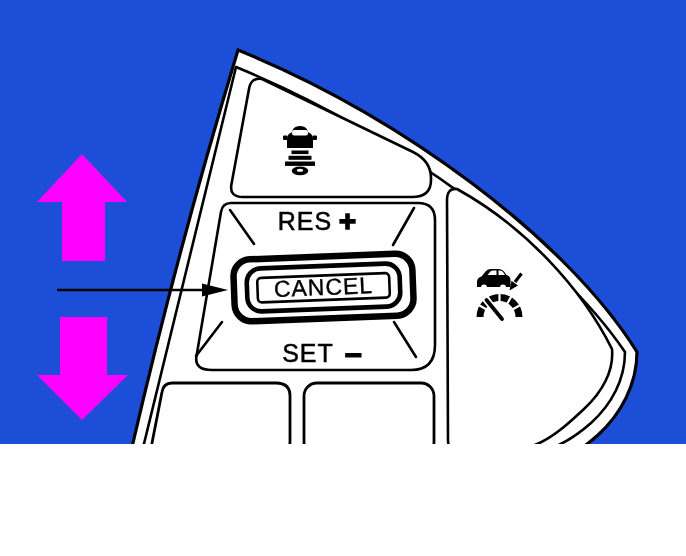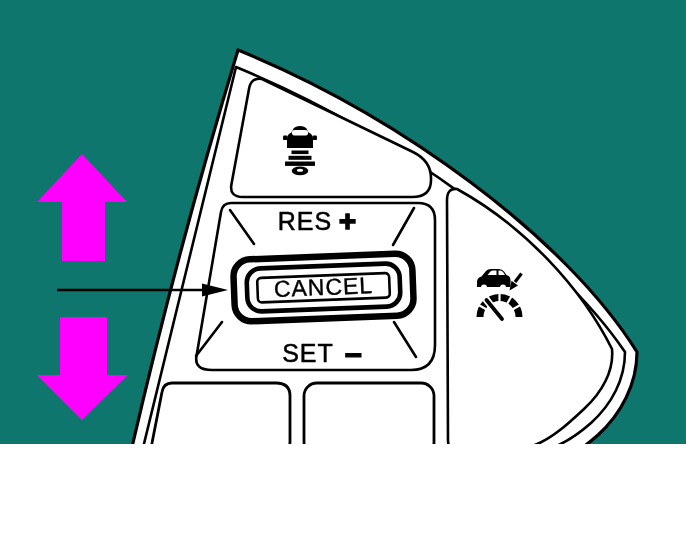--- a/index.html
+++ b/index.html
@@ -1,16 +1,16 @@
 <!DOCTYPE html>
 <html><head>
 <meta charset="utf-8">
 <style>
   html,body{margin:0;padding:0;background:#ffffff;}
-  .stage{position:relative;width:686px;height:444px;background:#0f766e;overflow:hidden;}
+  .stage{position:relative;width:686px;height:444px;background:#1d4ed8;overflow:hidden;}
   svg{display:block;}
   text{font-family:"Liberation Sans","DejaVu Sans",sans-serif;fill:#000;}
   .lbl{font-size:25px;letter-spacing:1px;paint-order:stroke;stroke:#000;stroke-width:.5px;}
   .sym{font-size:30px;font-weight:bold;paint-order:stroke;stroke:#000;stroke-width:1.3px;}
   .cancel-lbl{font-size:23px;letter-spacing:1px;paint-order:stroke;stroke:#000;stroke-width:.4px;}
   .outline{fill:#ffffff;stroke:#000;stroke-linejoin:round;stroke-linecap:round;}
   .thin{fill:none;stroke:#000;stroke-linejoin:round;stroke-linecap:round;}
 </style>
 </head>
 <body>

